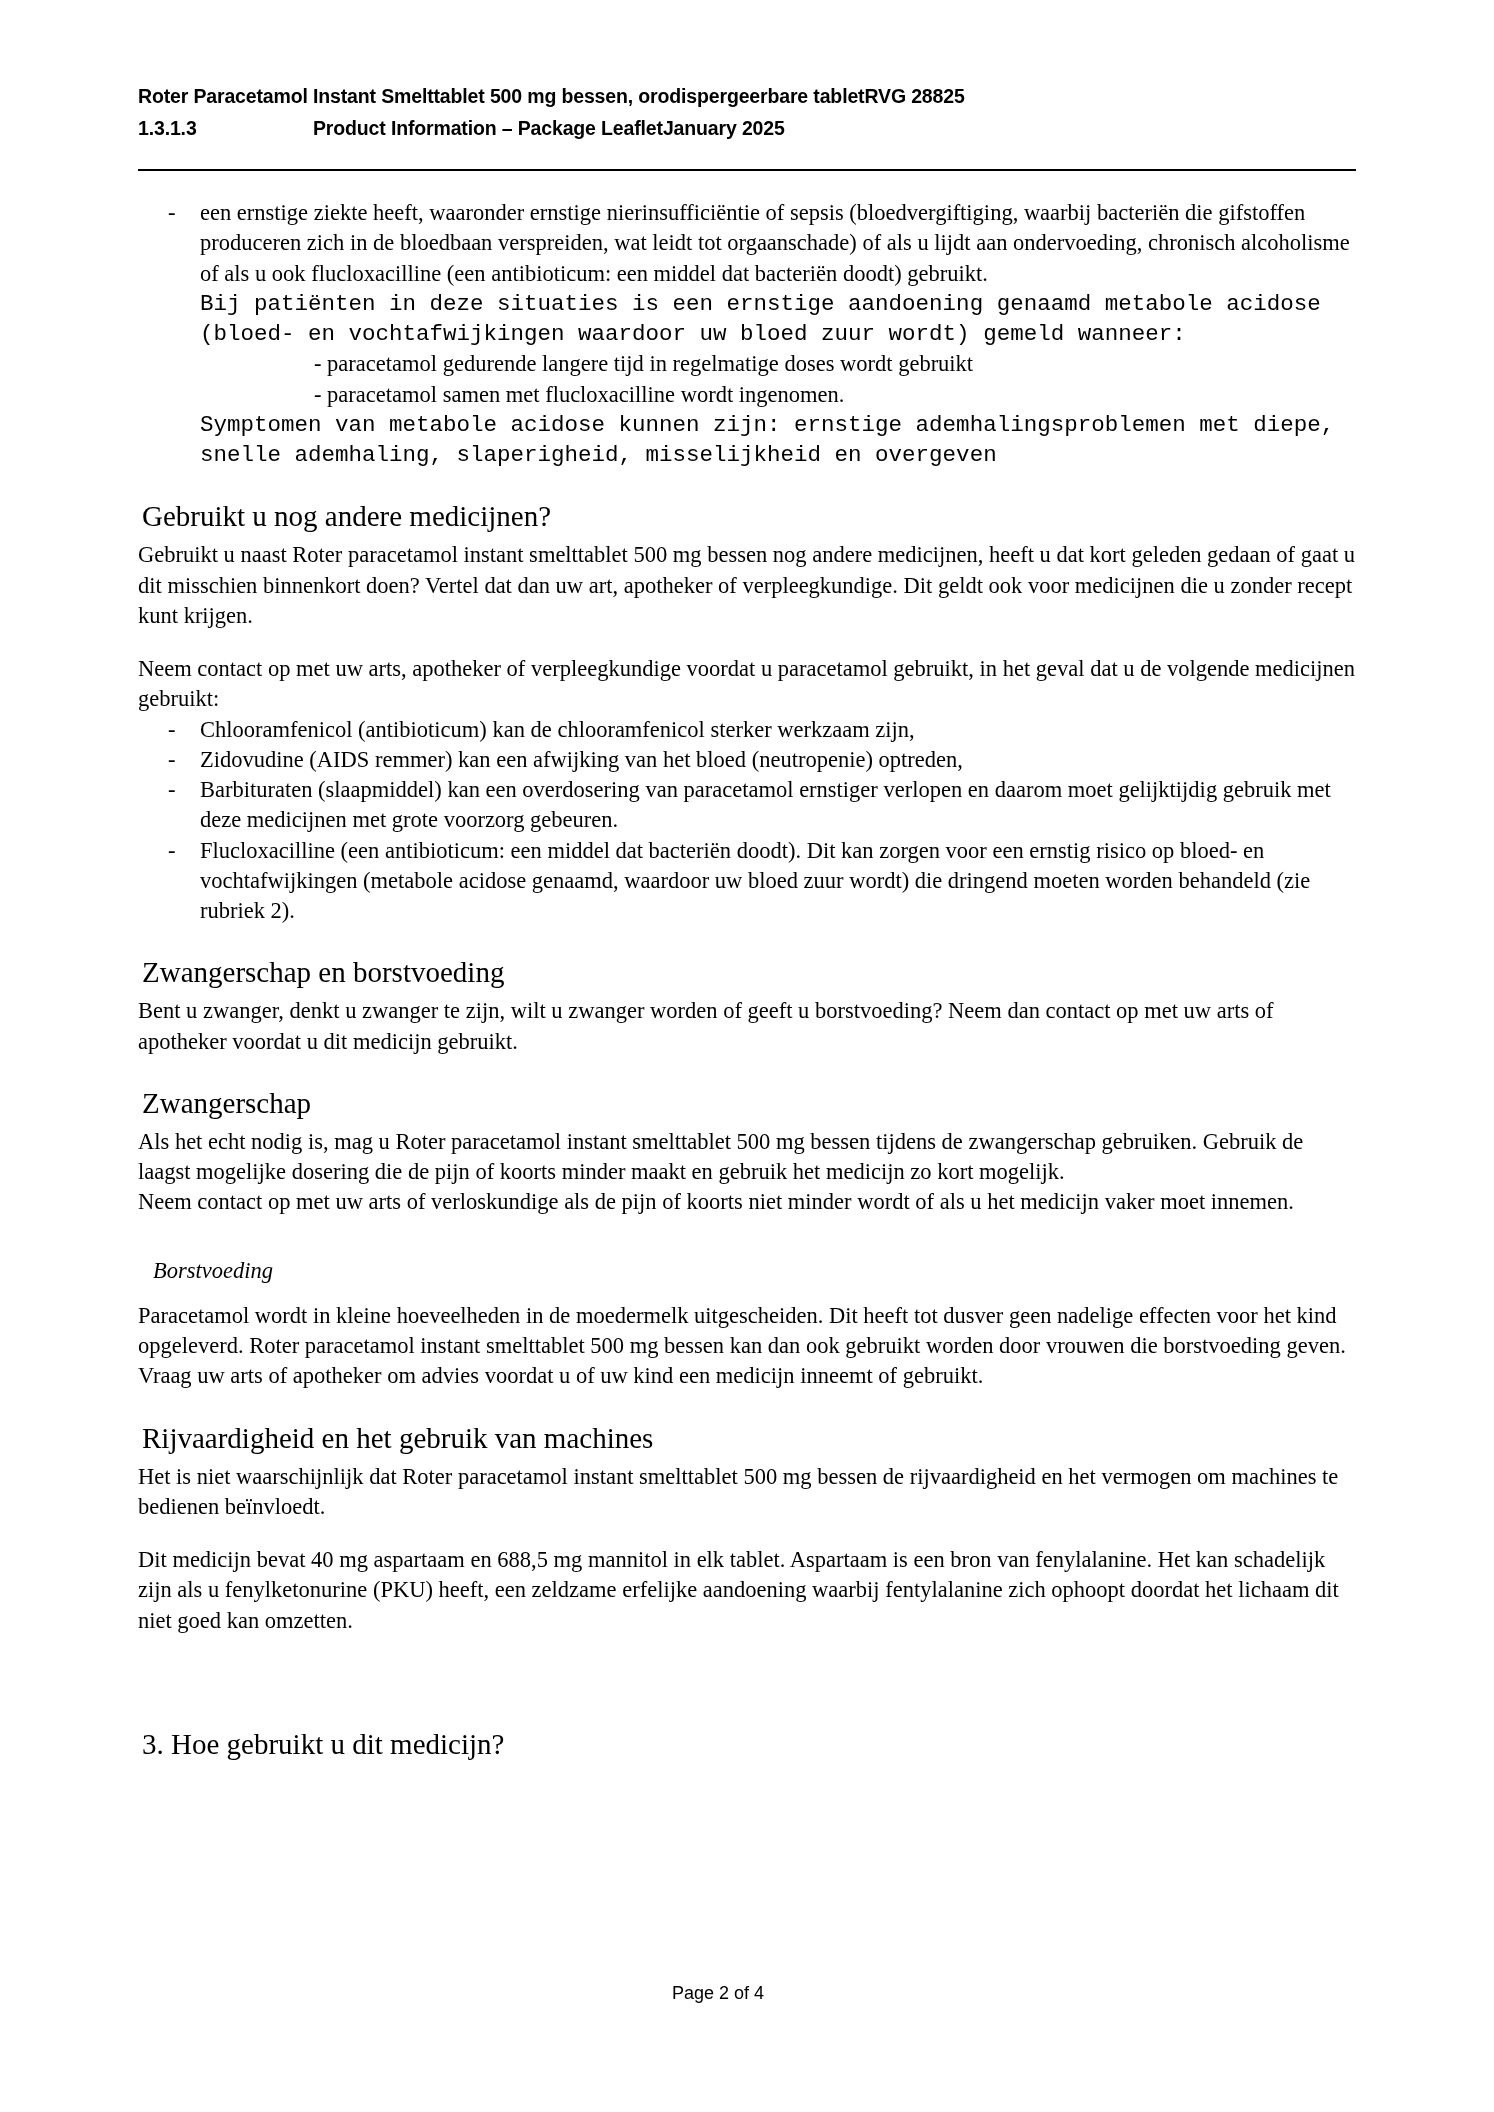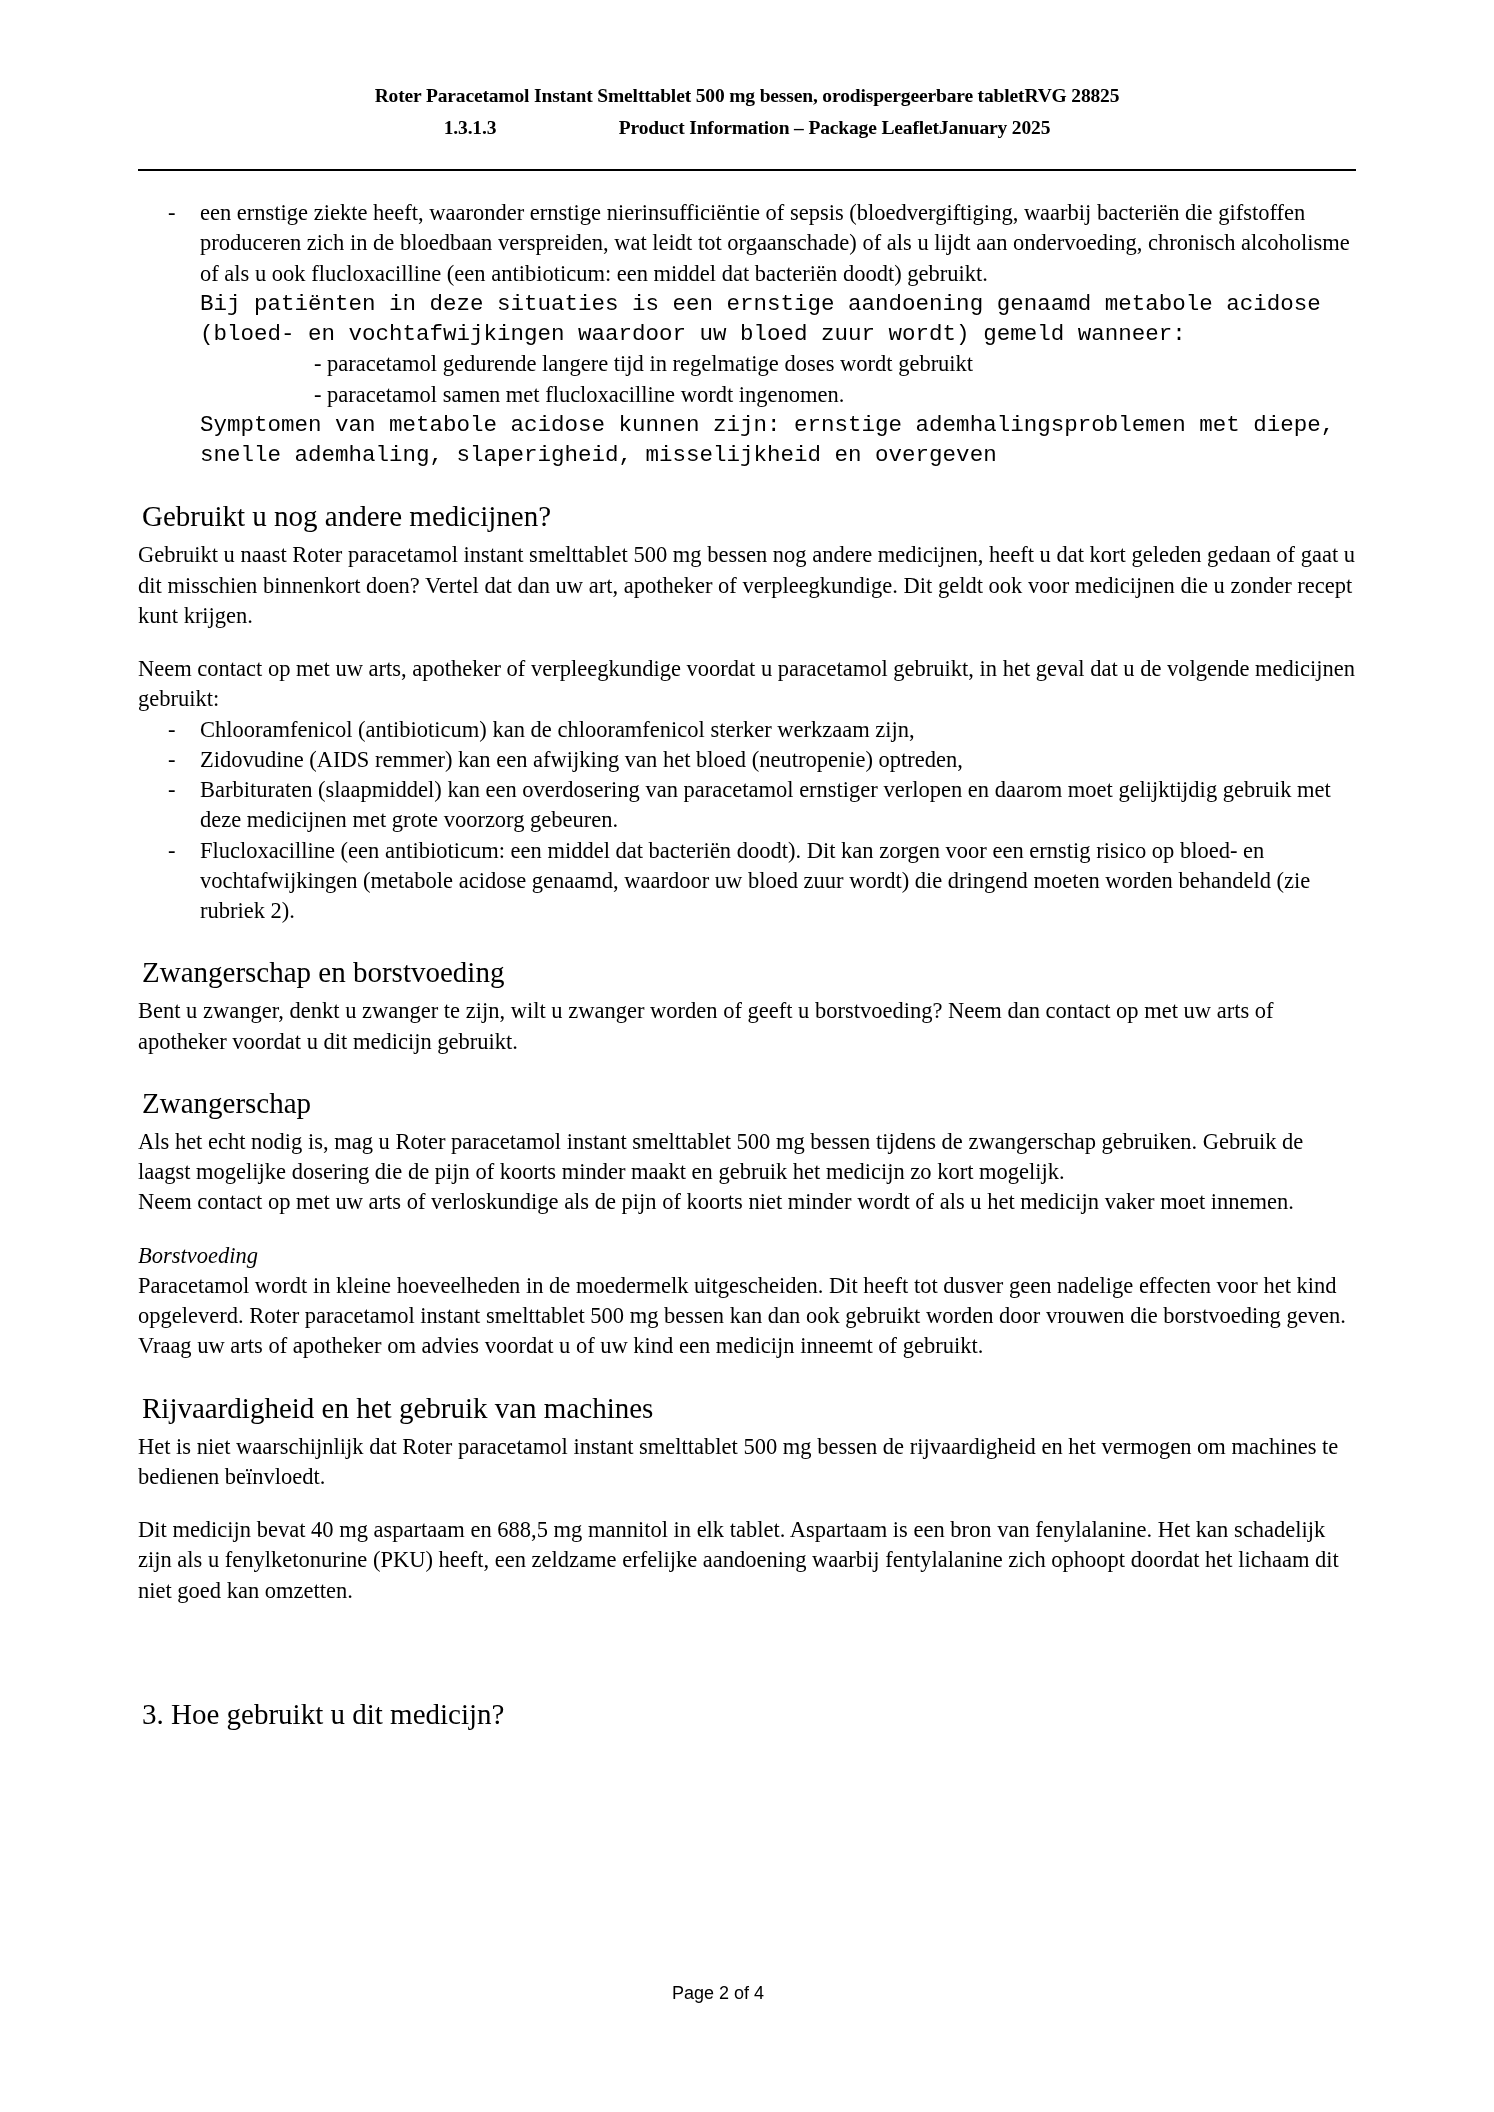--- a/index.html
+++ b/index.html
@@ -28,24 +28,23 @@
     font-family: "Liberation Sans", sans-serif;
     font-weight: bold;
     font-size: 19.5px;
     color: #000000;
     letter-spacing: -0.15px;
   }
 
   .header-row {
     display: flex;
     align-items: baseline;
-    justify-content: center;
+    justify-content: flex-start;
     white-space: nowrap;
     line-height: 1.65;
-    font-family: Liberation Serif, serif;
   }
 
   .header-left {
     display: flex;
     align-items: baseline;
   }
 
   .header-section-no {
     display: inline-block;
     width: 175px;
@@ -82,21 +81,21 @@
 
   h3.sec-head {
     margin: 4px;
     font-family: "Liberation Serif", serif;
     font-weight: normal;
     font-size: 29px;
     line-height: 1.345;
   }
 
   h3.sec-head-italic {
-    margin: 0;
+    margin: 15px;
     font-family: "Liberation Serif", serif;
     font-weight: normal;
     font-style: italic;
     font-size: 22.5px;
     line-height: 1.345;
   }
 
   
   ul.dash-list {
     list-style: none;

